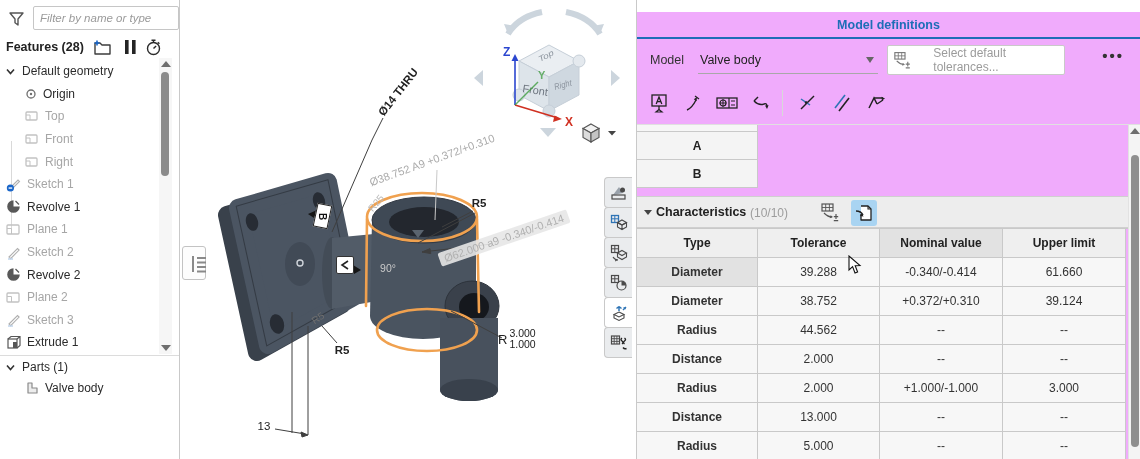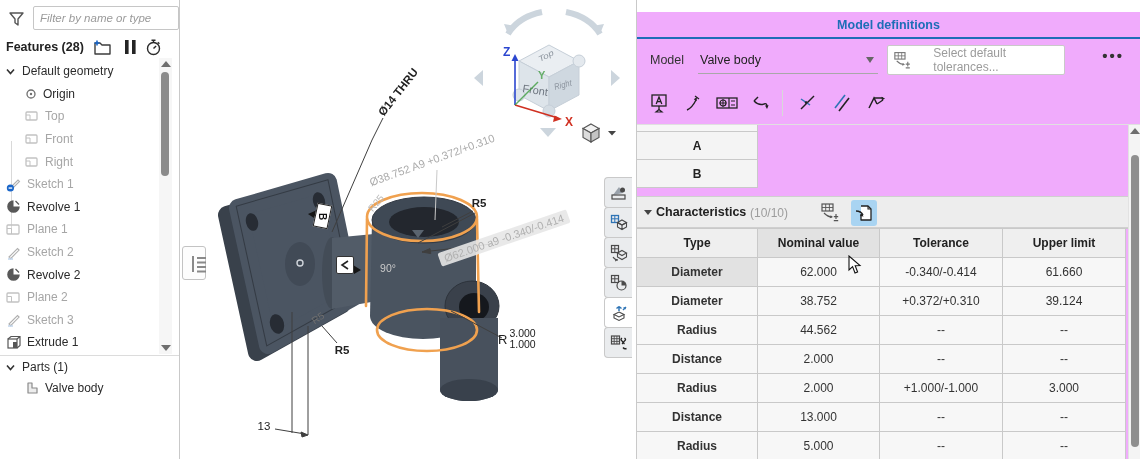--- a/index.html
+++ b/index.html
@@ -570,26 +570,26 @@
           <path d="M7,3 h7 l3,3 v11 h-10 v-6" fill="#fff" stroke="#222" stroke-width="1.3" stroke-linejoin="round"></path>
           <path d="M14,3 v3 h3" fill="none" stroke="#222" stroke-width="1.1"></path>
           <path d="M2,8 q5,0 7,4" fill="none" stroke="#222" stroke-width="1.4"></path>
           <path d="M9.5,13.5 l-3.6,-.4 l2,-3 z" fill="#222"></path>
         </svg>
       </div>
     </div>
 
     <div id="char-table">
       <div class="ct-cell ct-head-cell">Type</div>
+      <div class="ct-cell ct-head-cell">Tolerance</div>
       <div class="ct-cell ct-head-cell selcol">Nominal value</div>
-      <div class="ct-cell ct-head-cell">Tolerance</div>
       <div class="ct-cell ct-head-cell">Upper limit</div>
 
       <div class="ct-cell ct-type selcell">Diameter</div>
-      <div class="ct-cell">62.000</div>
+      <div class="ct-cell">39.288</div>
       <div class="ct-cell">-0.340/-0.414</div>
       <div class="ct-cell">61.660</div>
 
       <div class="ct-cell ct-type">Diameter</div>
       <div class="ct-cell">38.752</div>
       <div class="ct-cell">+0.372/+0.310</div>
       <div class="ct-cell">39.124</div>
 
       <div class="ct-cell ct-type">Radius</div>
       <div class="ct-cell">44.562</div>

